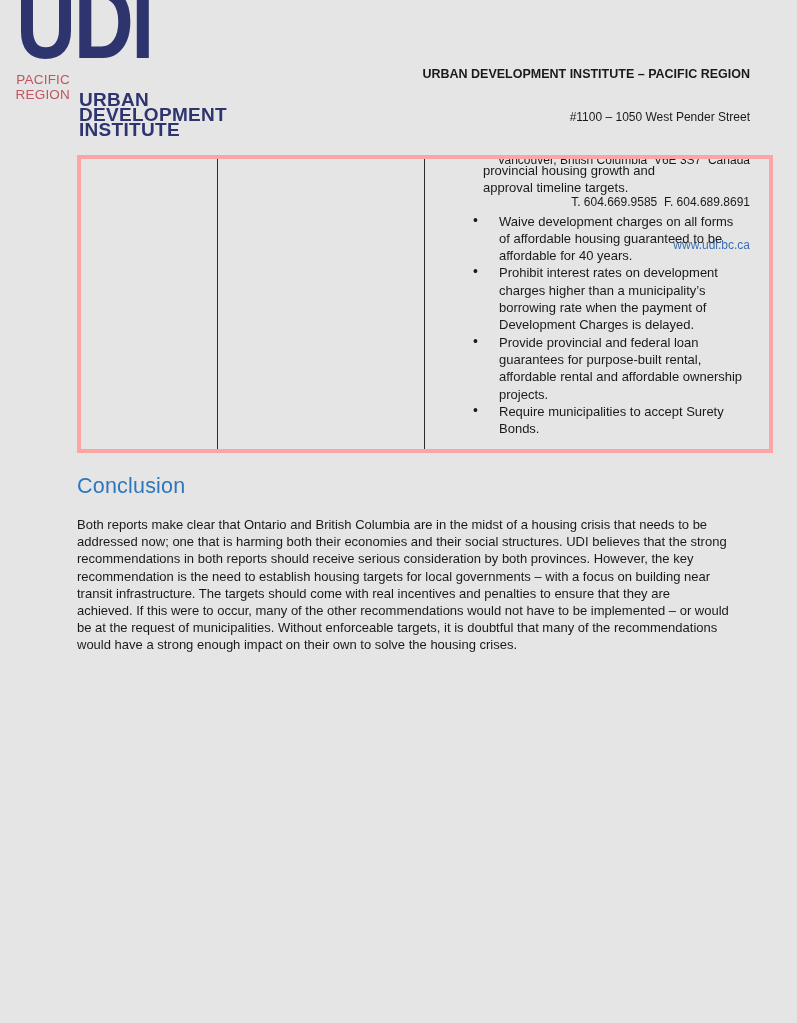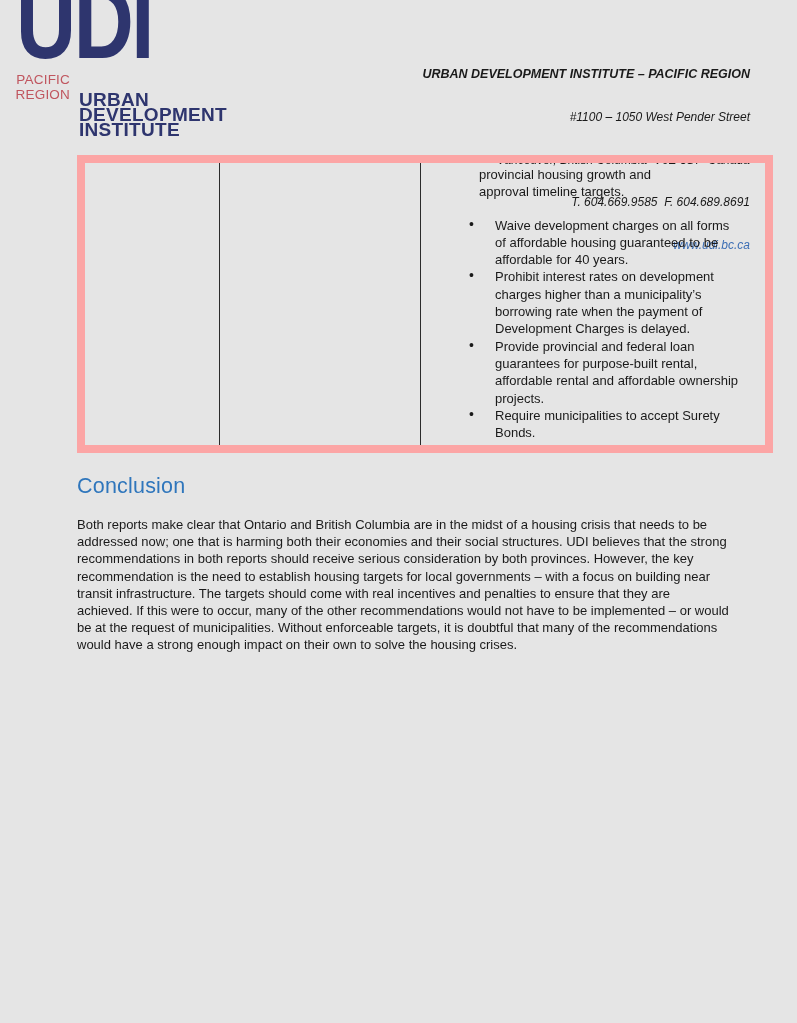--- a/index.html
+++ b/index.html
@@ -25,29 +25,28 @@
     position:absolute; left:79px; top:72px;
     color:#2E356E; font-weight:700;
     font-size:19px; line-height:15px; letter-spacing:0.3px;margin-top:20px;
   }
 
   
   .header-contact {
     position:absolute; right:47px; top:39px;
     text-align:right; font-size:12px; line-height:14.2px;
     white-space:pre-wrap;
-    font-style:italic;
   }
   .header-contact .org { font-weight:700; font-size:12.5px; }
   .header-contact .website { color:#3C6EB4; }
 
   
   .doc-table {
     position:absolute; left:77px; top:155px; width:696px; height:298px;
-    display:flex; border:8px solid #fca5a5;padding-left:36px;
+    display:flex; border:4px solid #fca5a5;padding-left:36px;
   }
   .doc-cell { height:100%; }
   .cell-1 { width:124px; border-right:1px solid #2b2b2b; }
   .cell-2 { width:253px; border-right:1px solid #2b2b2b; }
   .cell-3 { flex:1; padding:3px 8px 0 0; font-size:13px; line-height:17.3px; }
   .cont-text { margin-left:58px; width:212px; }
   .bullet-list { list-style:none; margin:16px; padding-left:58px; }
   .bullet-list li { position:relative; width:246px; }
   .bullet-list li::before {
     content:"\2022"; position:absolute; left:-26px; top:-1px; font-size:14px;

